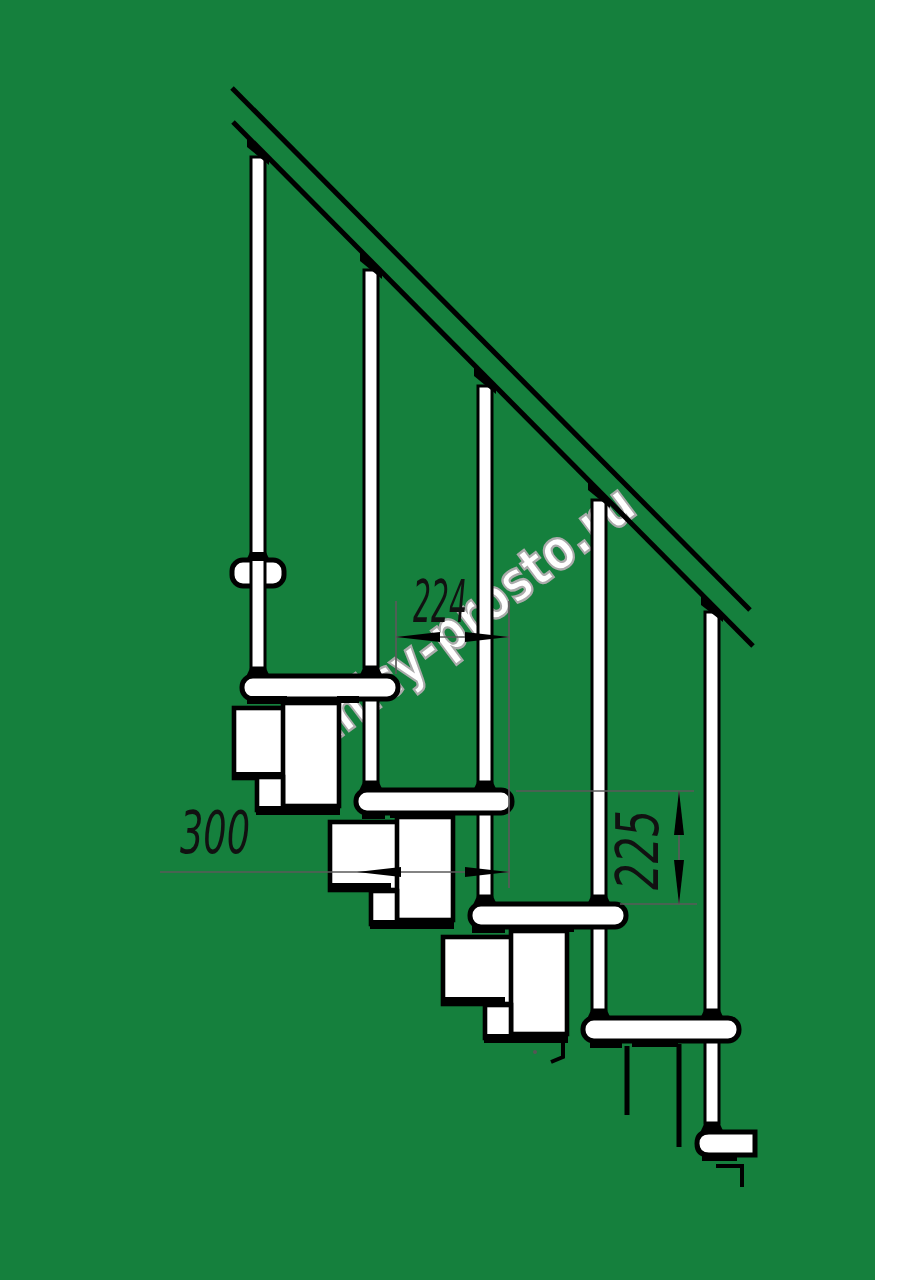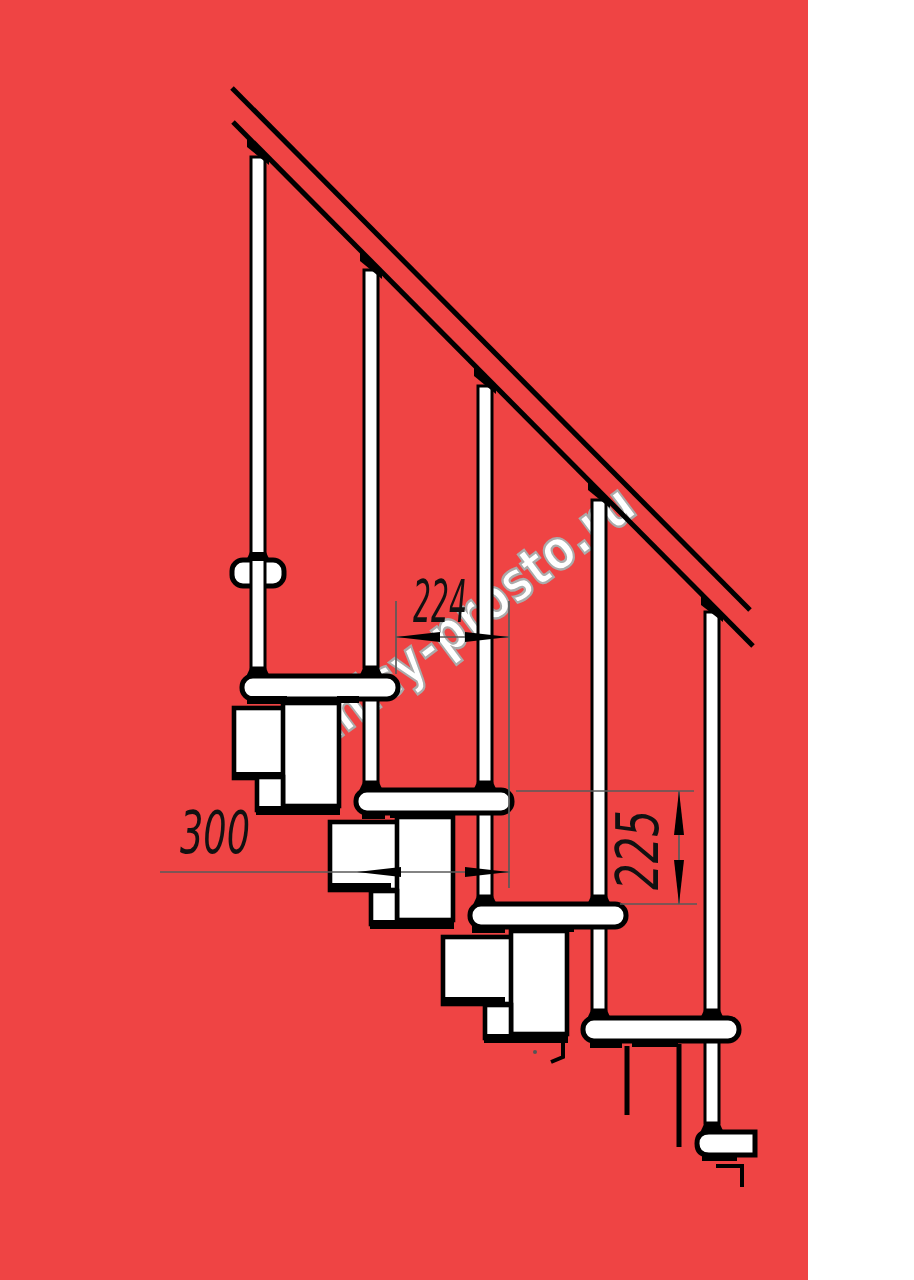--- a/index.html
+++ b/index.html
@@ -1,19 +1,19 @@
 <!DOCTYPE html>
 <html><head>
 <meta charset="utf-8">
 <style>
   html,body{margin:0;padding:0;background:#ffffff;}
   #canvas{
     position:relative;
-    width:808px;height:1280px;
-    background:#ef4444;
+    width:875px;height:1280px;
+    background:#15803d;
     overflow:hidden;
     font-family:"DejaVu Sans", sans-serif;
   }
   svg{display:block;}
   
   .ink      {stroke:#000;fill:none;stroke-width:5;stroke-linecap:butt;}
   .ink-thin {stroke:#000;fill:none;stroke-width:4;stroke-linecap:butt;}
   .box      {stroke:#000;fill:#fff;stroke-width:4.6;}
   .tread    {stroke:#000;fill:#fff;stroke-width:5;}
   .rod      {stroke:#000;fill:#fff;stroke-width:3;}

